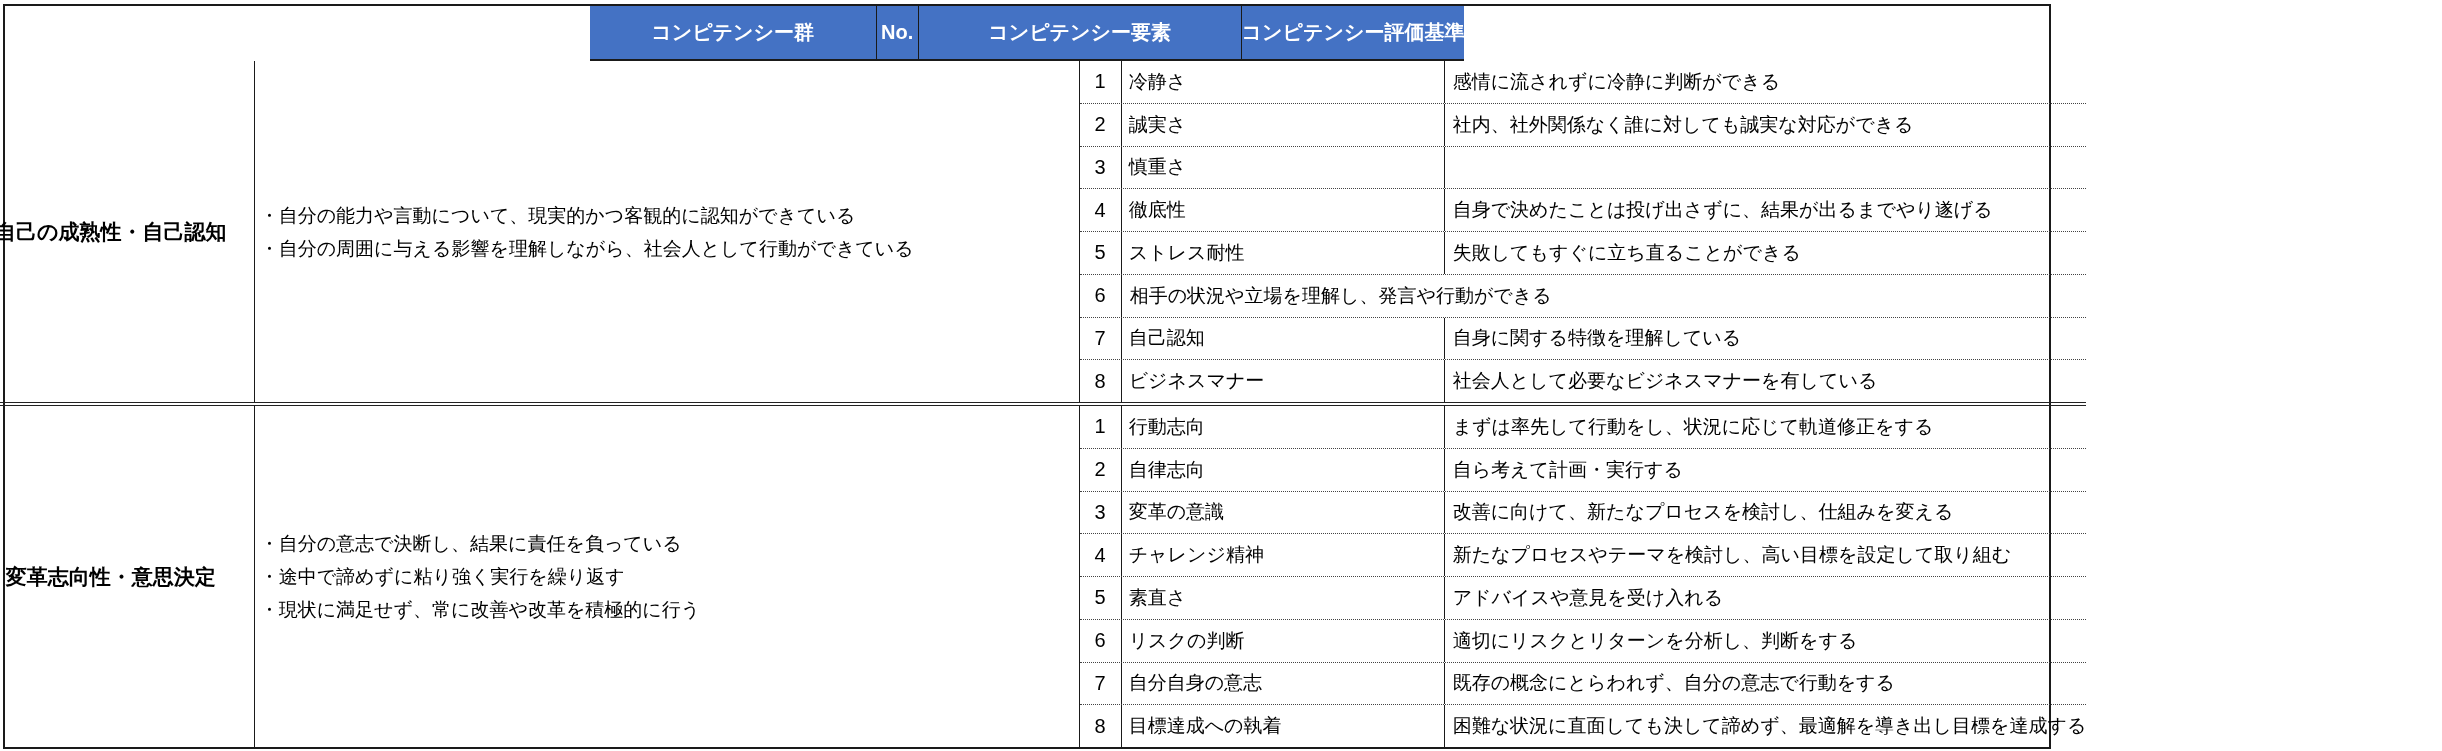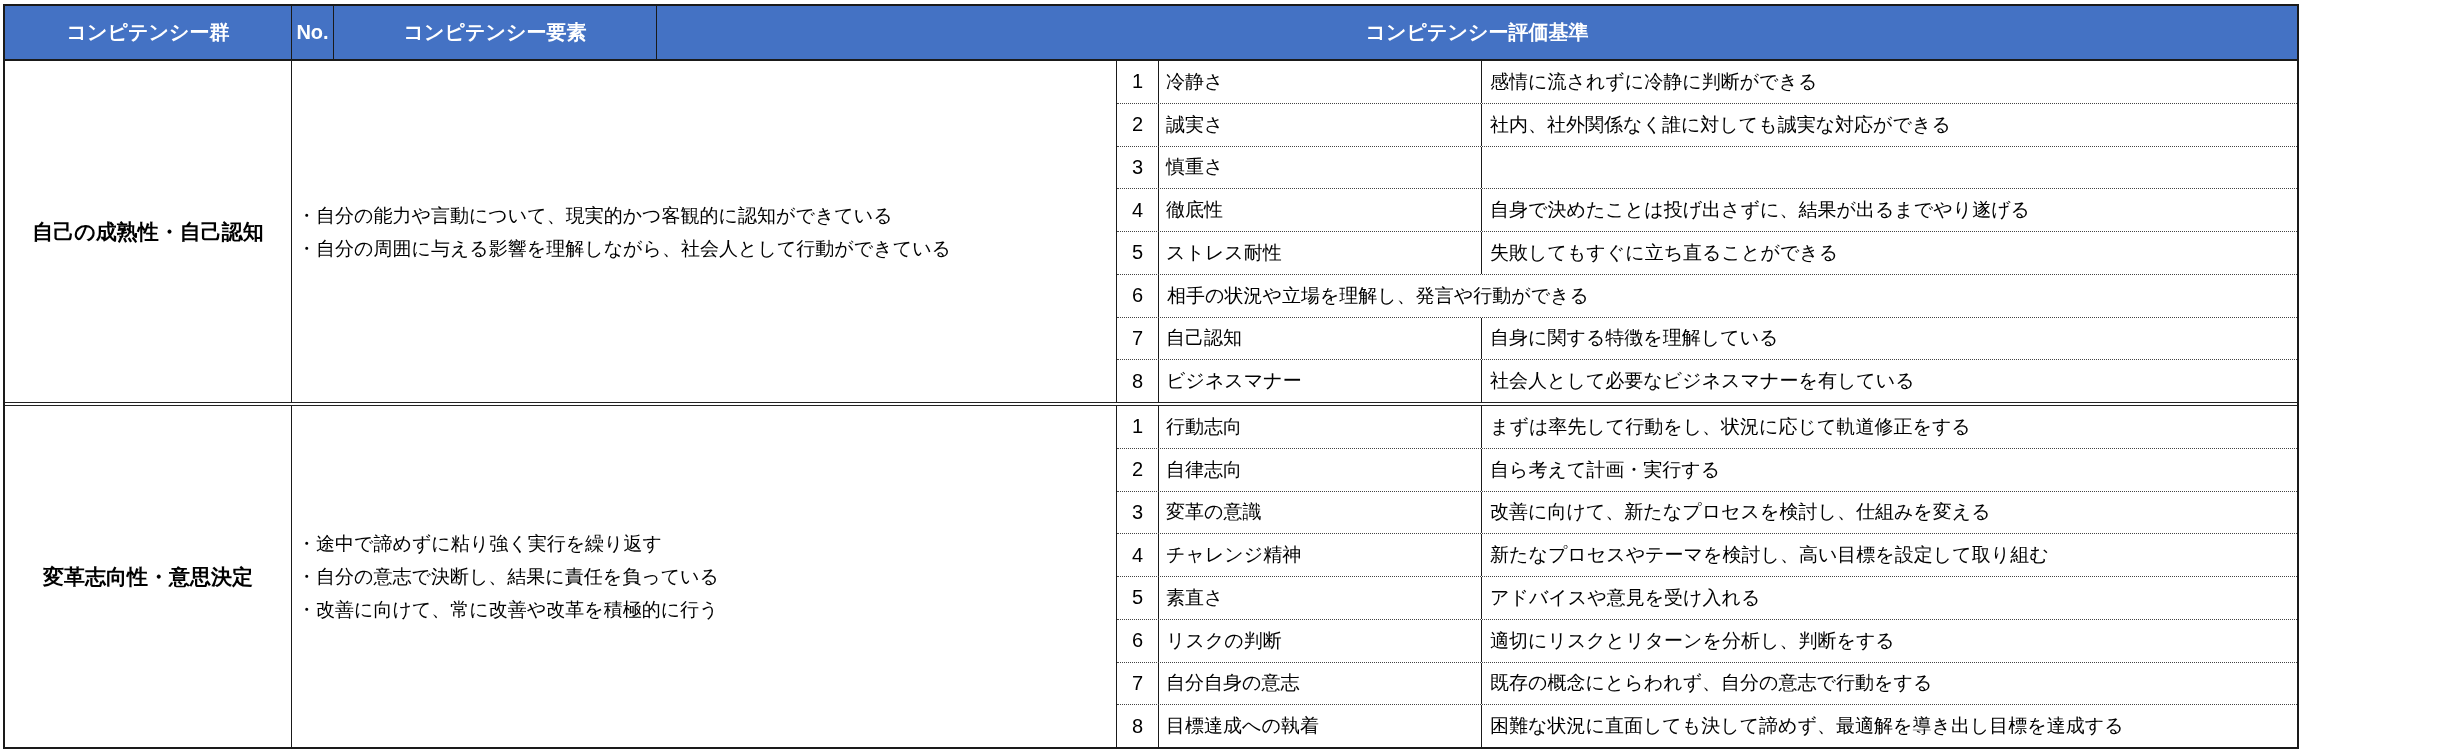--- a/index.html
+++ b/index.html
@@ -5,24 +5,24 @@
   * { box-sizing: border-box; margin: 0; padding: 0; }
   html, body { width: 2442px; height: 751px; background: #ffffff; }
   body {
     font-family: "Liberation Sans", "DejaVu Sans", sans-serif;
     color: #000000;
     position: relative;
   }
   .sheet {
     position: absolute;
     left: 3px; top: 4px;
-    width: 2296px; height: 745px;
+    width: 2048px; height: 745px;
     border: 2px solid var(--border, #1a1a1a);
     background: #ffffff;
-    display: flex; flex-direction: column;
+    display: flex; flex-direction: column; align-items: center;
   }
   .header-row {
     display: flex;
     height: 55px;
     background: var(--header-bg, #4472C4);
     border-bottom: 2px solid var(--border, #1a1a1a);
   }
   .hcell {
     display: flex; align-items: center; justify-content: center;
     color: var(--header-text, #ffffff);
@@ -130,23 +130,23 @@
           <div class="cno">8</div>
           <div class="cel">ビジネスマナー</div>
           <div class="ccr">社会人として必要なビジネスマナーを有している</div>
         </div>
       </div>
     </div>
 
     <div class="group">
       <div class="gname">変革志向性・意思決定</div>
       <div class="gdef">
+        <div>・自分の意志で決断し、結果に責任を負っている</div>
         <div>・途中で諦めずに粘り強く実行を繰り返す</div>
-        <div>・自分の意志で決断し、結果に責任を負っている</div>
-        <div>・改善に向けて、常に改善や改革を積極的に行う</div>
+        <div>・現状に満足せず、常に改善や改革を積極的に行う</div>
       </div>
       <div class="rows">
         <div class="trow">
           <div class="cno">1</div>
           <div class="cel">行動志向</div>
           <div class="ccr">まずは率先して行動をし、状況に応じて軌道修正をする</div>
         </div>
         <div class="trow">
           <div class="cno">2</div>
           <div class="cel">自律志向</div>

